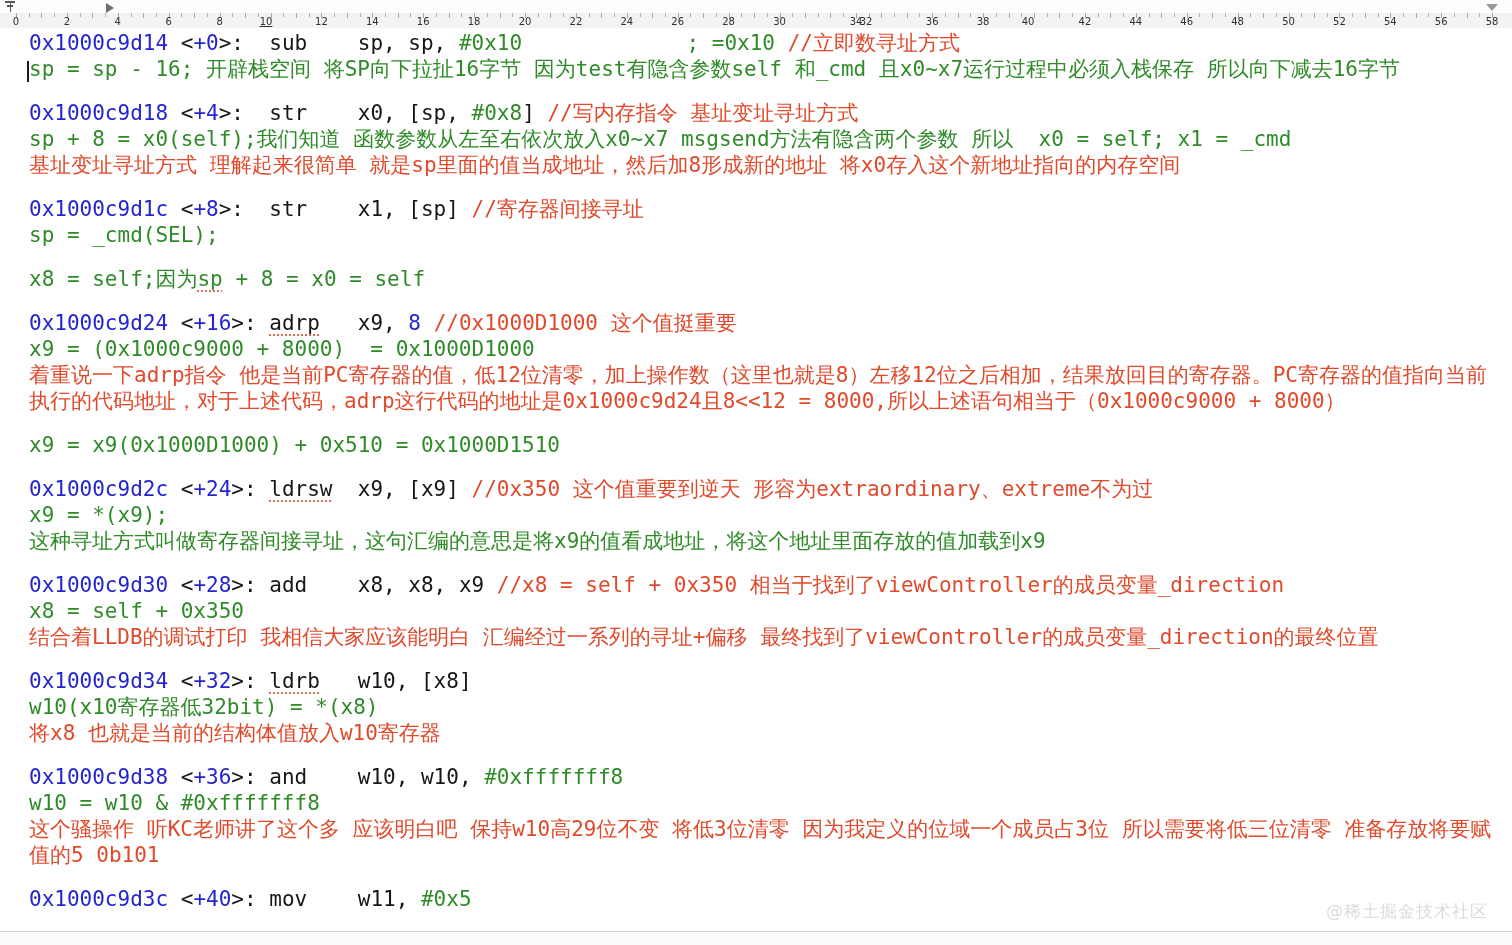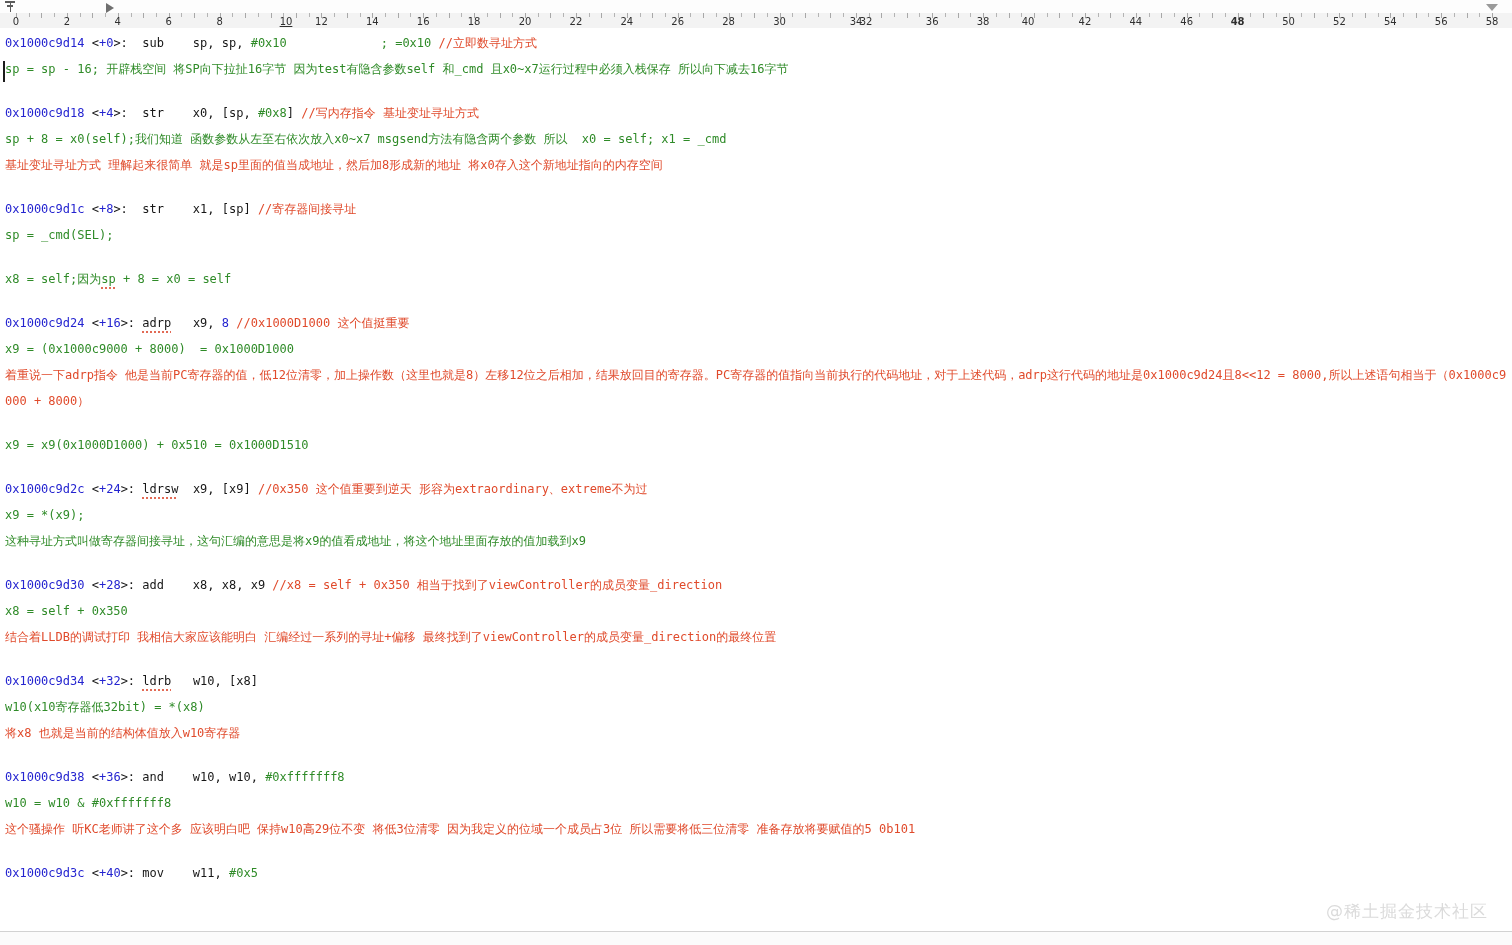--- a/index.html
+++ b/index.html
@@ -30,21 +30,21 @@
   .marker-indent{
     position:absolute;left:106px;top:3px;width:0;height:0;
     border-top:5px solid transparent;border-bottom:5px solid transparent;border-left:8px solid #6f6f6f;
   }
   .marker-right{
     position:absolute;left:1486px;top:4px;width:0;height:0;
     border-left:6px solid transparent;border-right:6px solid transparent;border-top:7px solid #9a9a9a;
   }
   
   .content{
-    position:relative;padding:2px 5px 0 5px;font-size:12px;
+    position:relative;padding:2px 5px 0 5px;font-size:21px;margin-left:24px;
   }
   .line{white-space:pre-wrap;line-height:26px;min-height:26px;word-break:break-all;}
   .line.blank{height:18px;min-height:18px;}
   .c-a{color:#2424d0;}
   .c-k{color:#161616;}
   .c-g{color:#2f8b28;}
   .c-r{color:#e04a2b;}
   .sq{text-decoration:underline dotted #e26a55 2px;text-underline-offset:4px;}
   .caret{position:absolute;left:3px;top:33px;width:2px;height:21px;background:#1b1b1b;}
   
@@ -186,40 +186,40 @@
       <div class="tick major" style="left: 1441.2px;"></div>
       <div class="tick minor" style="left: 1453.92px;"></div>
       <div class="tick major" style="left: 1466.65px;"></div>
       <div class="tick minor" style="left: 1479.38px;"></div>
       <div class="tick major" style="left: 1492.1px;"></div>
       <div class="rnum" style="left: 16px;">0</div>
       <div class="rnum" style="left: 66.9px;">2</div>
       <div class="rnum" style="left: 117.8px;">4</div>
       <div class="rnum" style="left: 168.7px;">6</div>
       <div class="rnum" style="left: 219.6px;">8</div>
-      <div class="rnum" style="left: 286px; text-decoration: underline;">10</div>
+      <div class="rnum" style="left: 266px; text-decoration: underline;">10</div>
       <div class="rnum" style="left: 321.4px;">12</div>
       <div class="rnum" style="left: 372.3px;">14</div>
       <div class="rnum" style="left: 423.2px;">16</div>
       <div class="rnum" style="left: 474.1px;">18</div>
       <div class="rnum" style="left: 525px;">20</div>
       <div class="rnum" style="left: 575.9px;">22</div>
       <div class="rnum" style="left: 626.8px;">24</div>
       <div class="rnum" style="left: 677.7px;">26</div>
       <div class="rnum" style="left: 728.6px;">28</div>
       <div class="rnum" style="left: 779.5px;">30</div>
       <div class="rnum" style="left: 866px;">32</div>
       <div class="rnum" style="left: 856px;">34</div>
       <div class="rnum" style="left: 932.2px;">36</div>
       <div class="rnum" style="left: 983.1px;">38</div>
       <div class="rnum" style="left: 1028px;">40</div>
       <div class="rnum" style="left: 1084.9px;">42</div>
       <div class="rnum" style="left: 1135.8px;">44</div>
       <div class="rnum" style="left: 1186.7px;">46</div>
-      <div class="rnum" style="left: 1237.6px; font-weight: bold;">48</div>
+      <div class="rnum" style="left: 1237.6px;">48</div>
       <div class="rnum" style="left: 1288.5px;">50</div>
       <div class="rnum" style="left: 1339.4px;">52</div>
       <div class="rnum" style="left: 1390.3px;">54</div>
       <div class="rnum" style="left: 1441.2px;">56</div>
       <div class="rnum" style="left: 1492.1px;">58</div>
     </div>
 </div>
 
 <div class="content">
   <div class="caret"></div>

